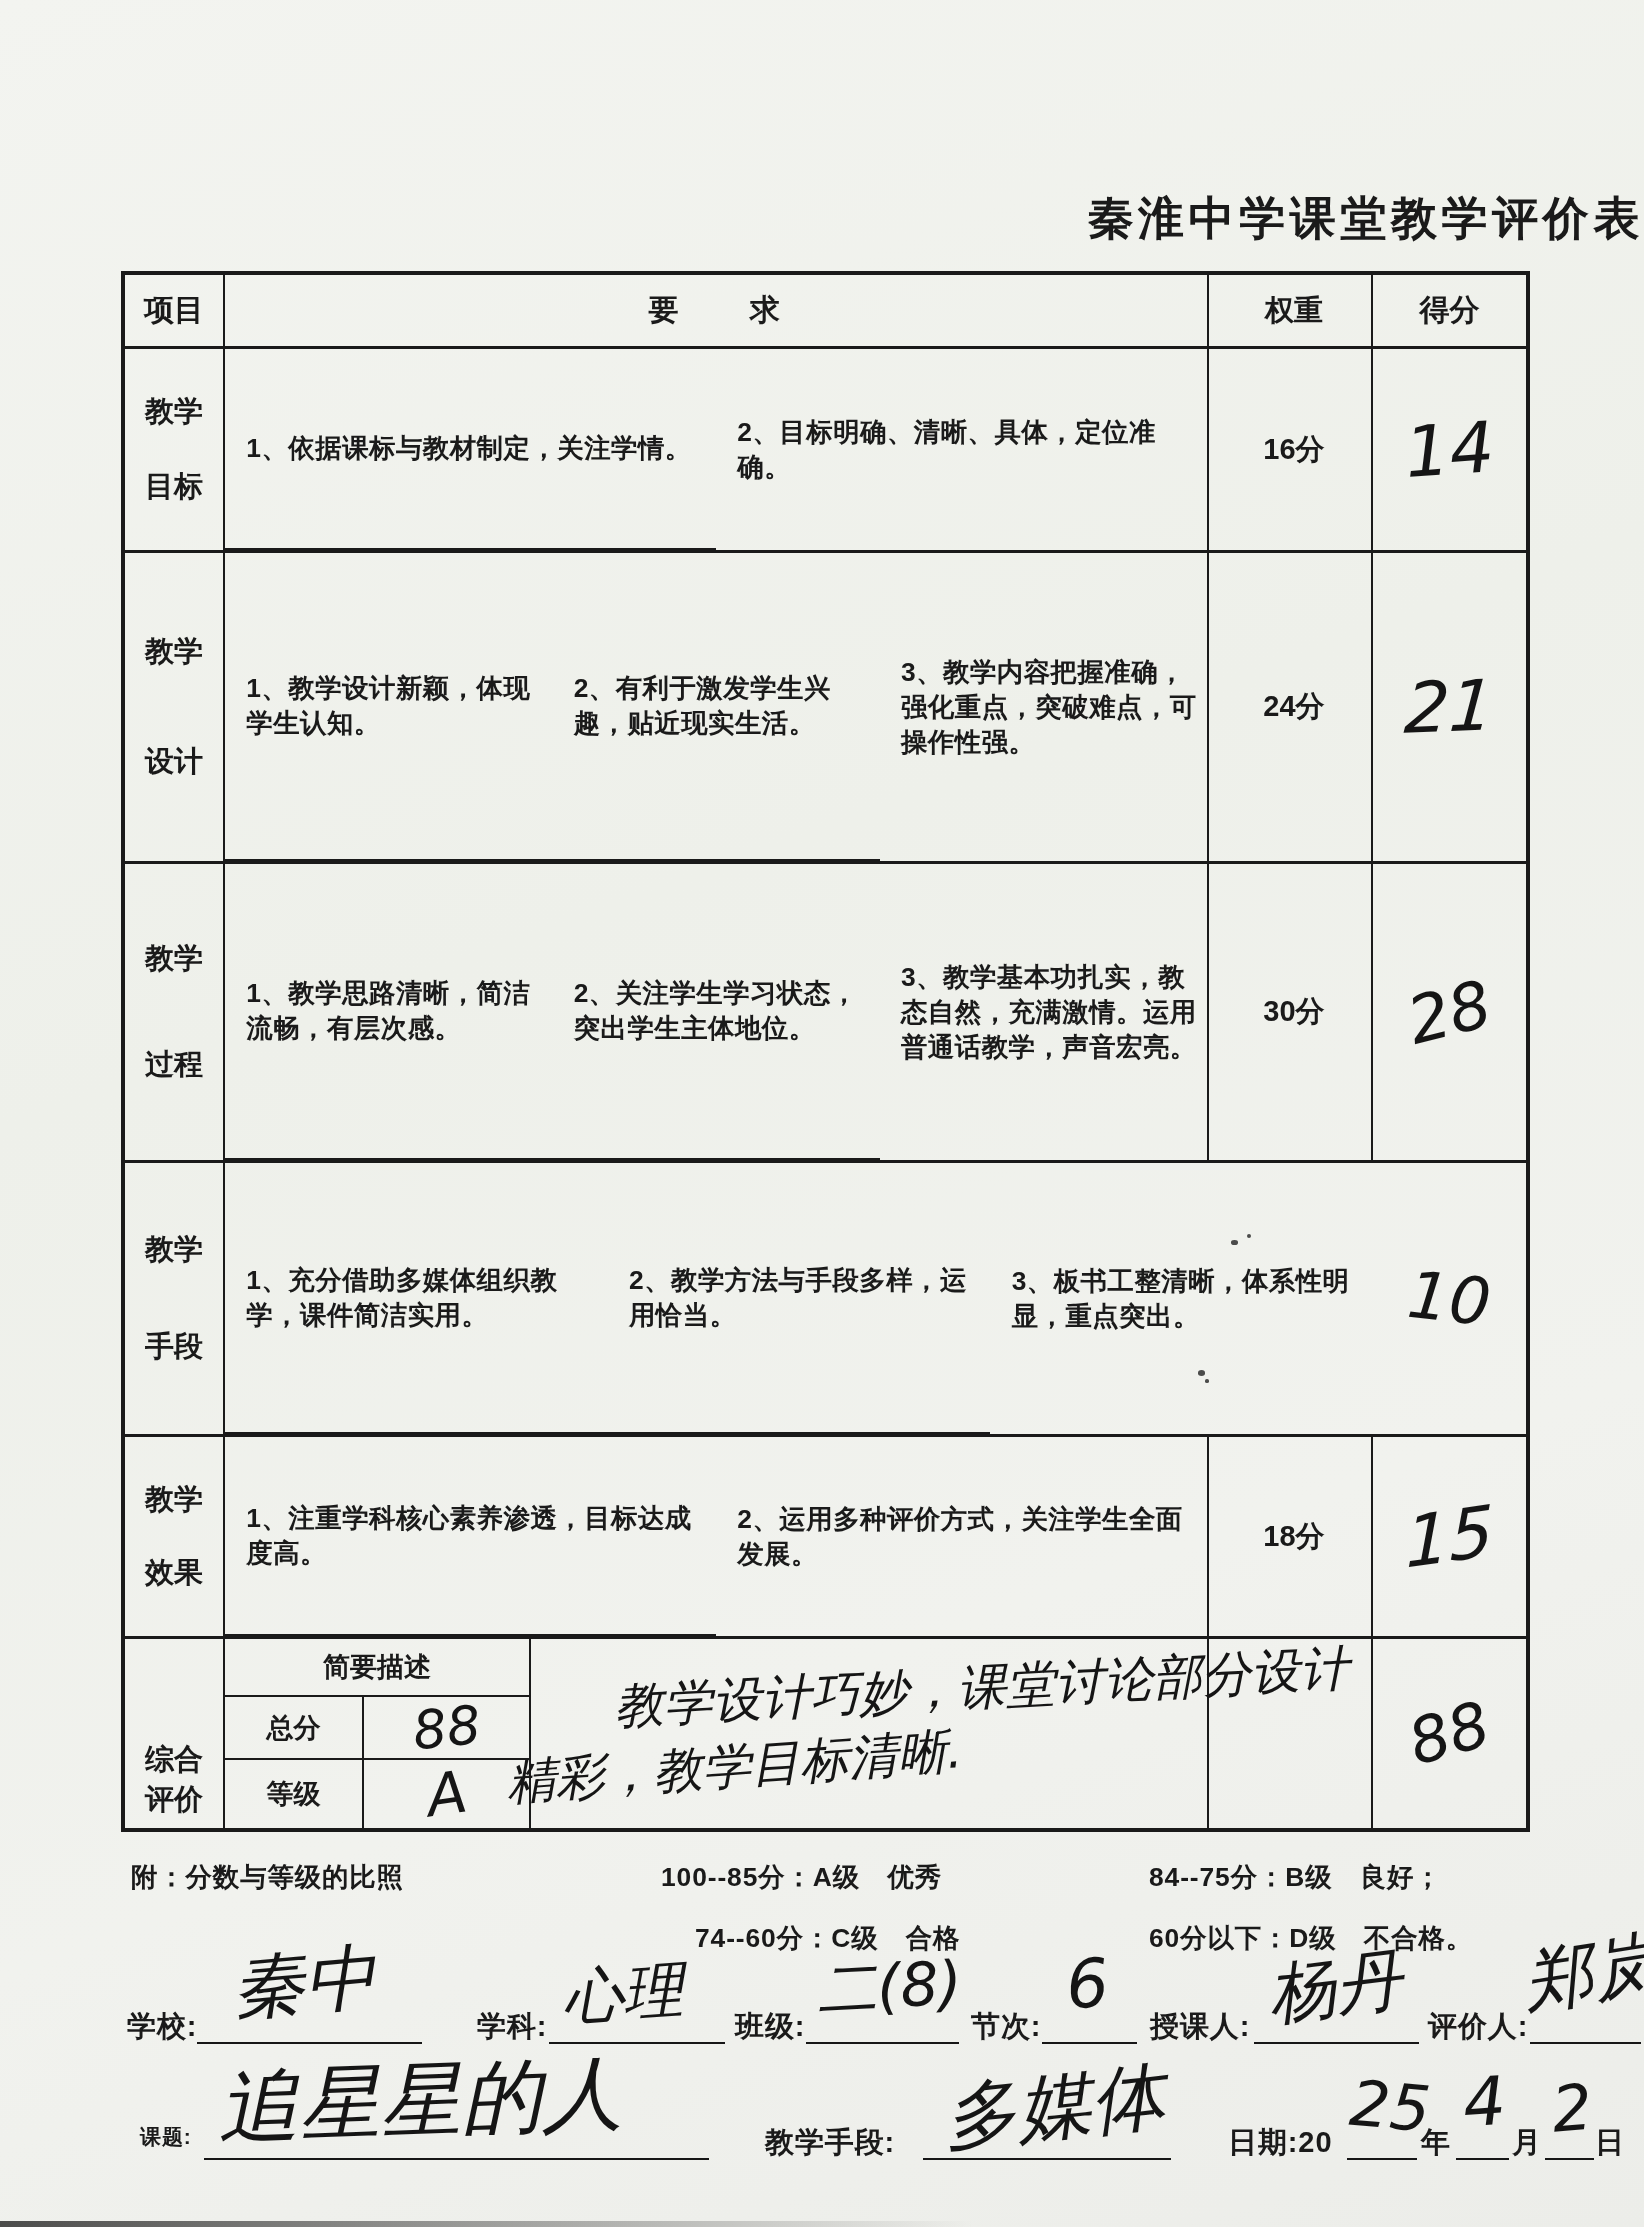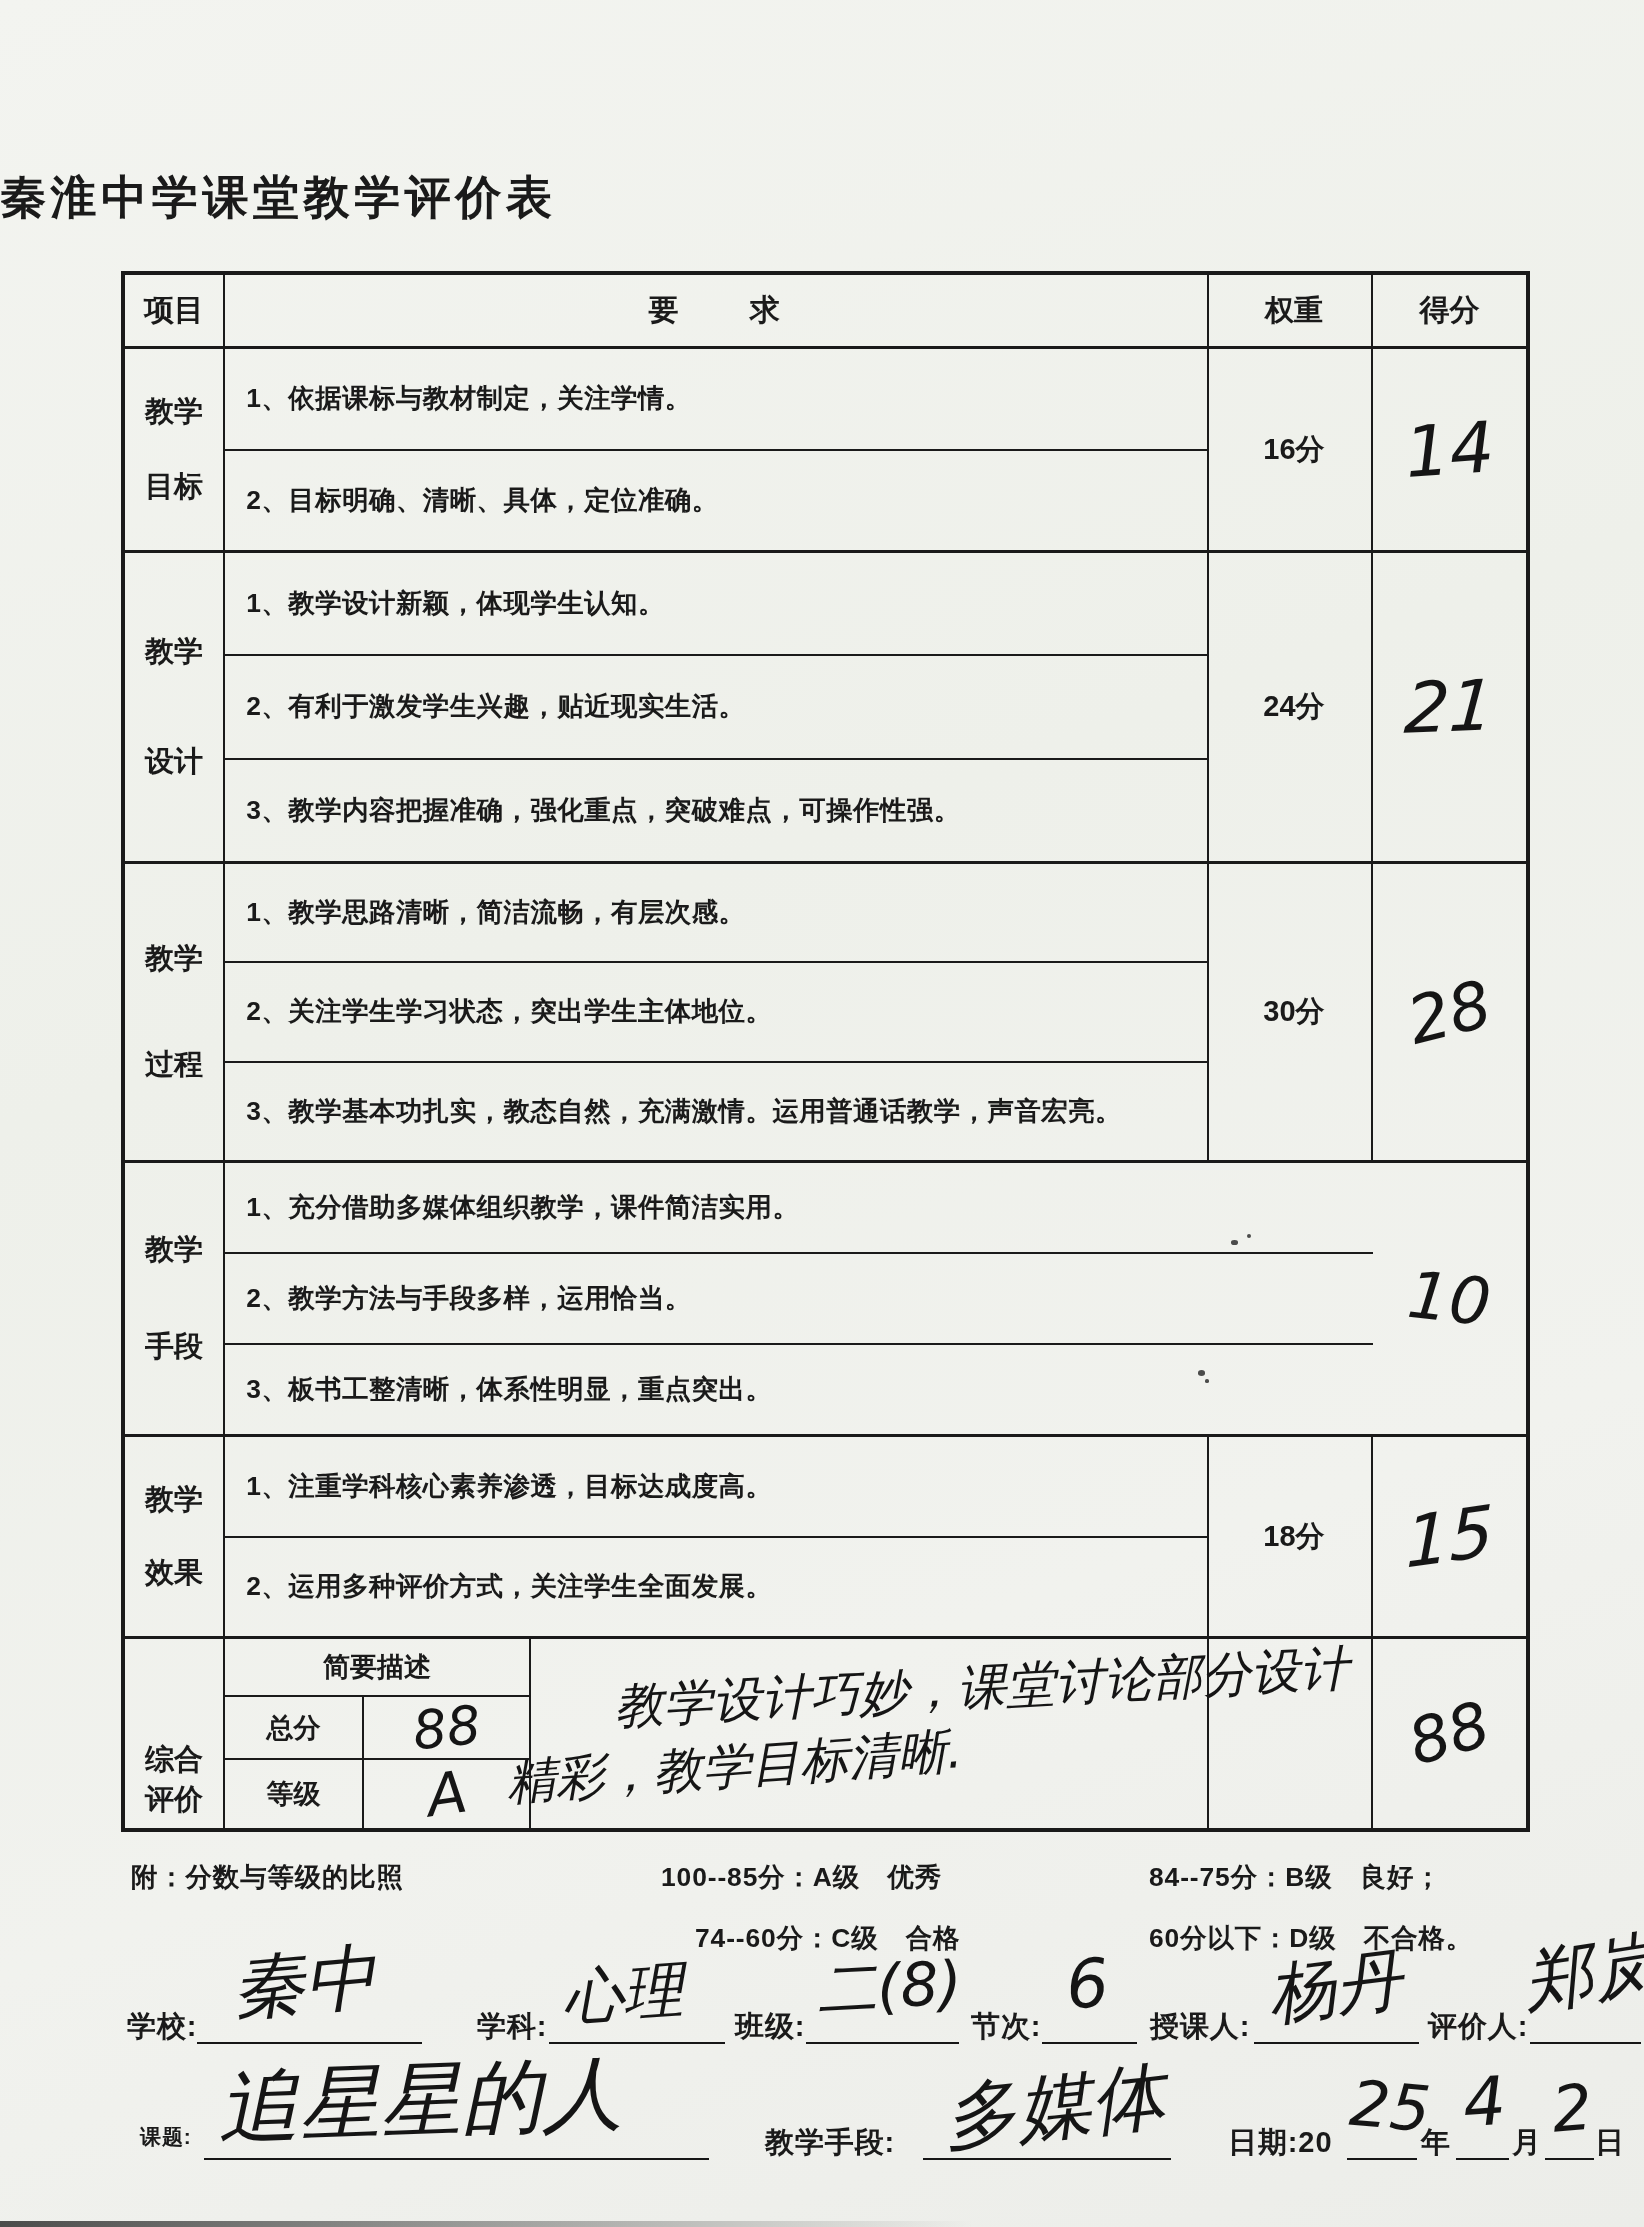--- a/index.html
+++ b/index.html
@@ -10,39 +10,39 @@
     color:var(--ink);
     background:#e7e9e4;
     position:relative;
     overflow:hidden;
   }
   .paper {
     position:absolute; inset:0;
     background:linear-gradient(160deg,#f3f4f0 0%, #eef0ea 40%, #f1f2ee 70%, #ecede9 100%);
   }
   .page-title {
-    position:absolute; top:167px; left:0; width:100%;
-    text-align:left; font-size:46px; font-weight:700; letter-spacing:4.6px;
+    position:absolute; top:188px; left:0; width:100%;
+    text-align:right; font-size:46px; font-weight:700; letter-spacing:4.6px;
   }
   
   .eval-table {
     position:absolute; left:121px; top:271px; width:1409px; height:1561px;
     border:4.2px solid var(--ink);
     display:flex; flex-direction:column;
     background:transparent;
   }
   .band { display:flex; flex:none; border-bottom:3.2px solid var(--ink); }
   .band:last-child { border-bottom:none; flex:1; }
   .cell-item {
     width:100px; flex:none; border-right:2.3px solid var(--ink);
     display:flex; flex-direction:column; align-items:center; justify-content:space-evenly;
     font-size:29px; font-weight:700; text-align:center; padding:9.3px 0;
   }
   .cell-item.tight { justify-content:flex-end; line-height:1.35; }
-  .cell-req { flex:1; display:flex; flex-direction:column; }
+  .cell-req { flex:1; display:flex; flex-direction:row; }
   .cell-req .sub {
     flex:1; display:flex; align-items:center; padding-left:21.3px;
     font-size:26.4px; font-weight:600; border-bottom:2.3px solid var(--ink);
     letter-spacing:0.5px;
   }
   .cell-req .sub:last-child { border-bottom:none; }
   .cell-weight {
     width:166px; flex:none; border-left:2.3px solid var(--ink); border-right:2.3px solid var(--ink);
     display:flex; align-items:center; justify-content:center;
     font-size:29px; font-weight:700;padding-left:8px;

